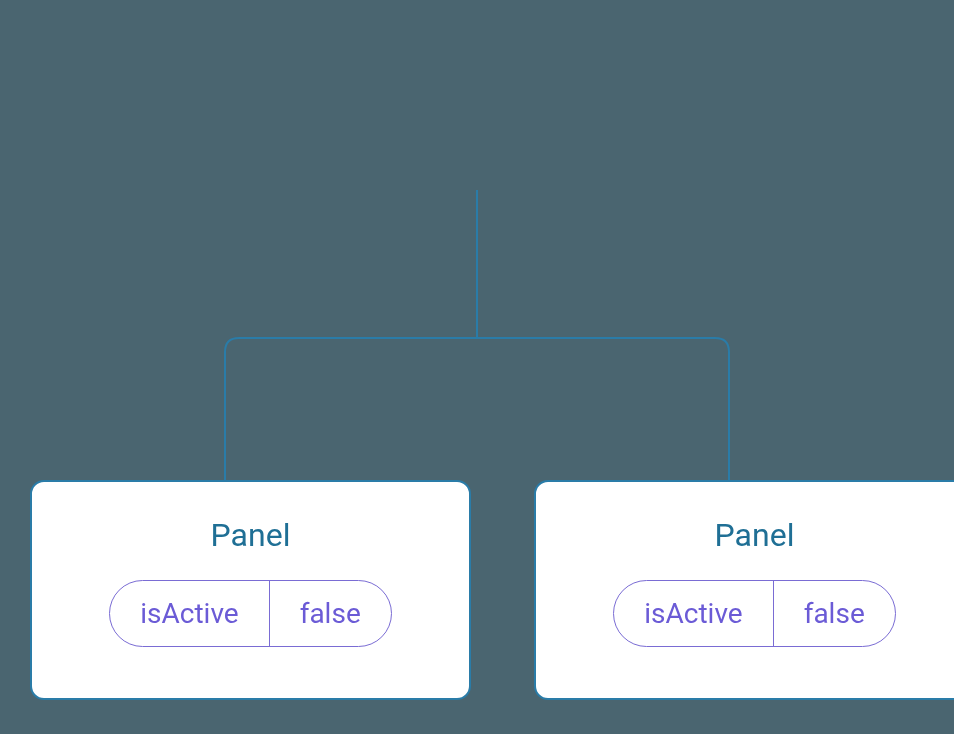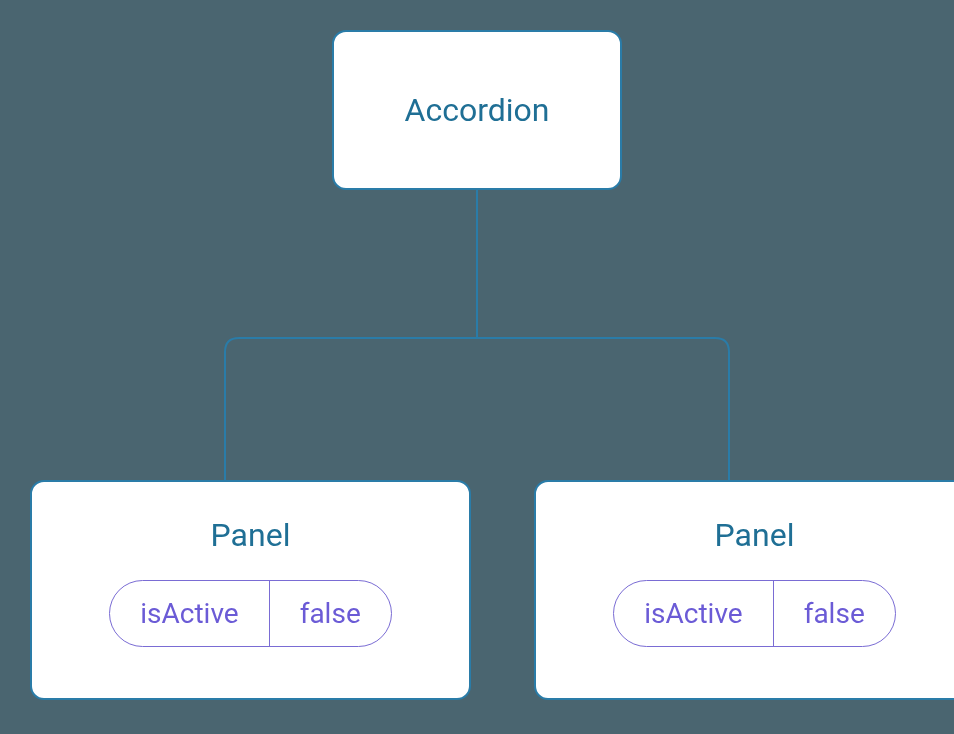--- a/index.html
+++ b/index.html
@@ -92,23 +92,20 @@
 </head>
 <body>
 
 <div class="diagram">
 
   <svg class="connectors" viewBox="0 0 954 734">
     <path d="M 477 190 L 477 338"></path>
     <path d="M 225 480 L 225 352 Q 225 338 239 338 L 715 338 Q 729 338 729 352 L 729 480"></path>
   </svg>
 
-  <div class="node node-root">
-    <div class="node-title">Accordion</div>
-  </div>
 
   <div class="node node-leaf left">
     <div class="node-title">Panel</div>
     <div class="pill">
       <div class="pill-cell">isActive</div>
       <div class="pill-cell">false</div>
     </div>
   </div>
 
   <div class="node node-leaf right">

